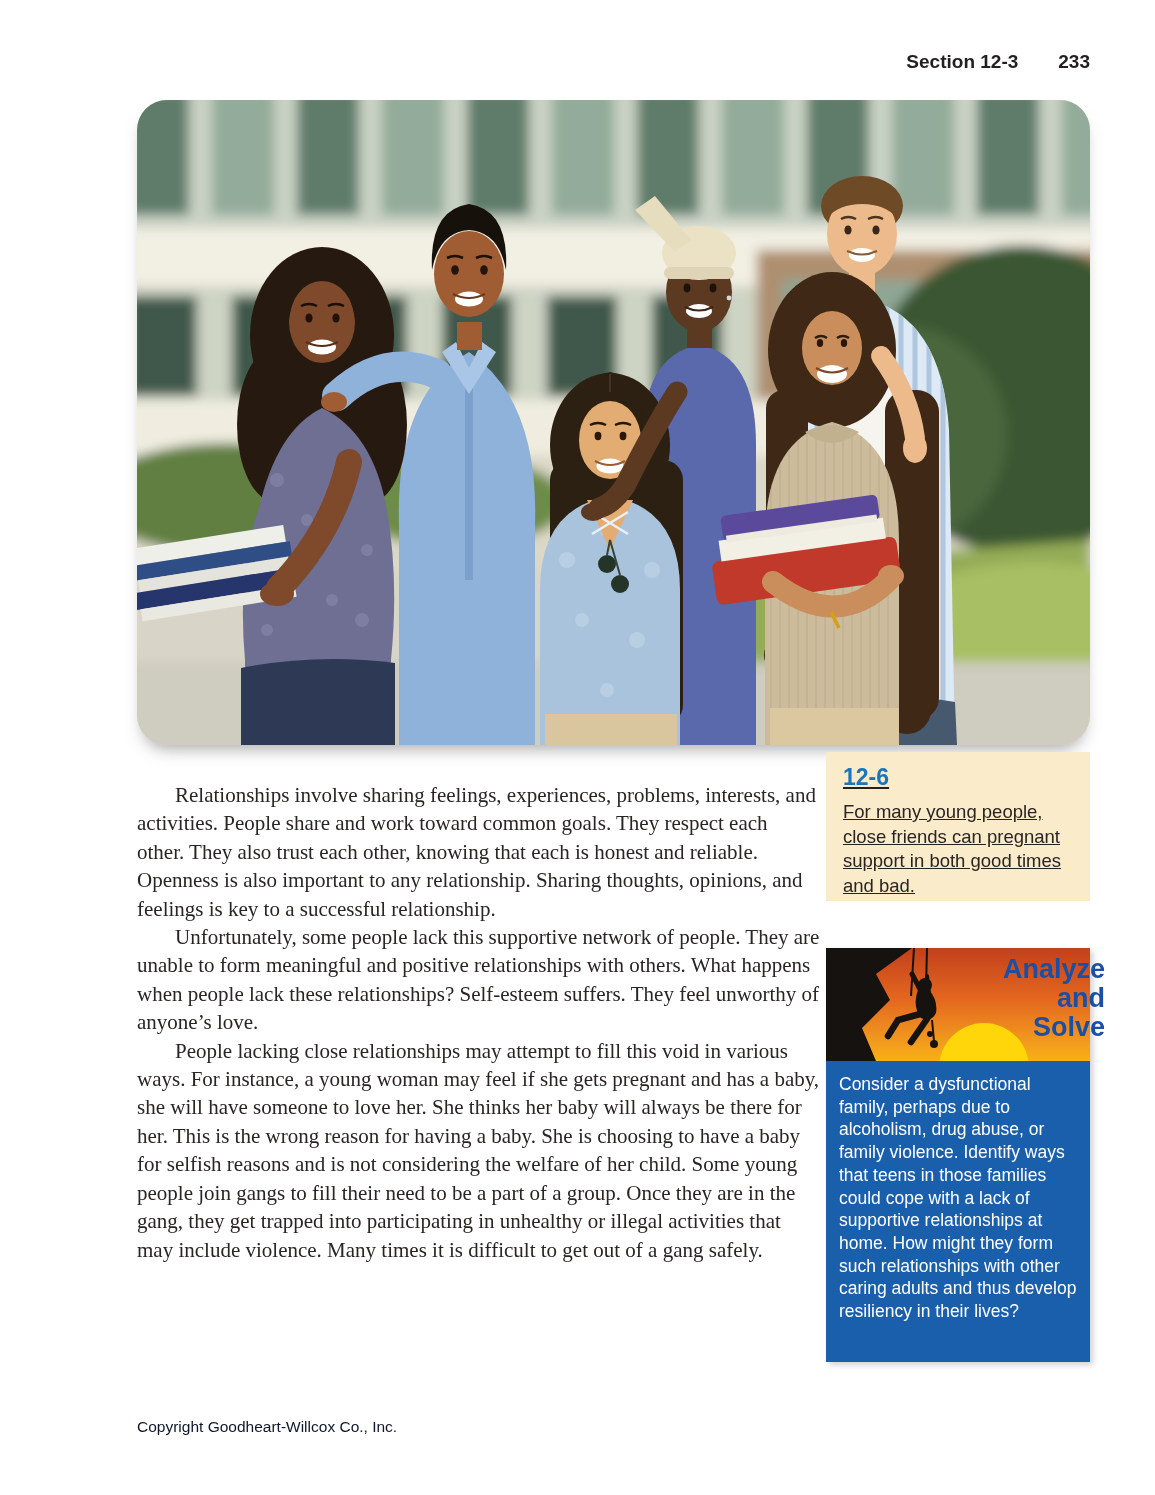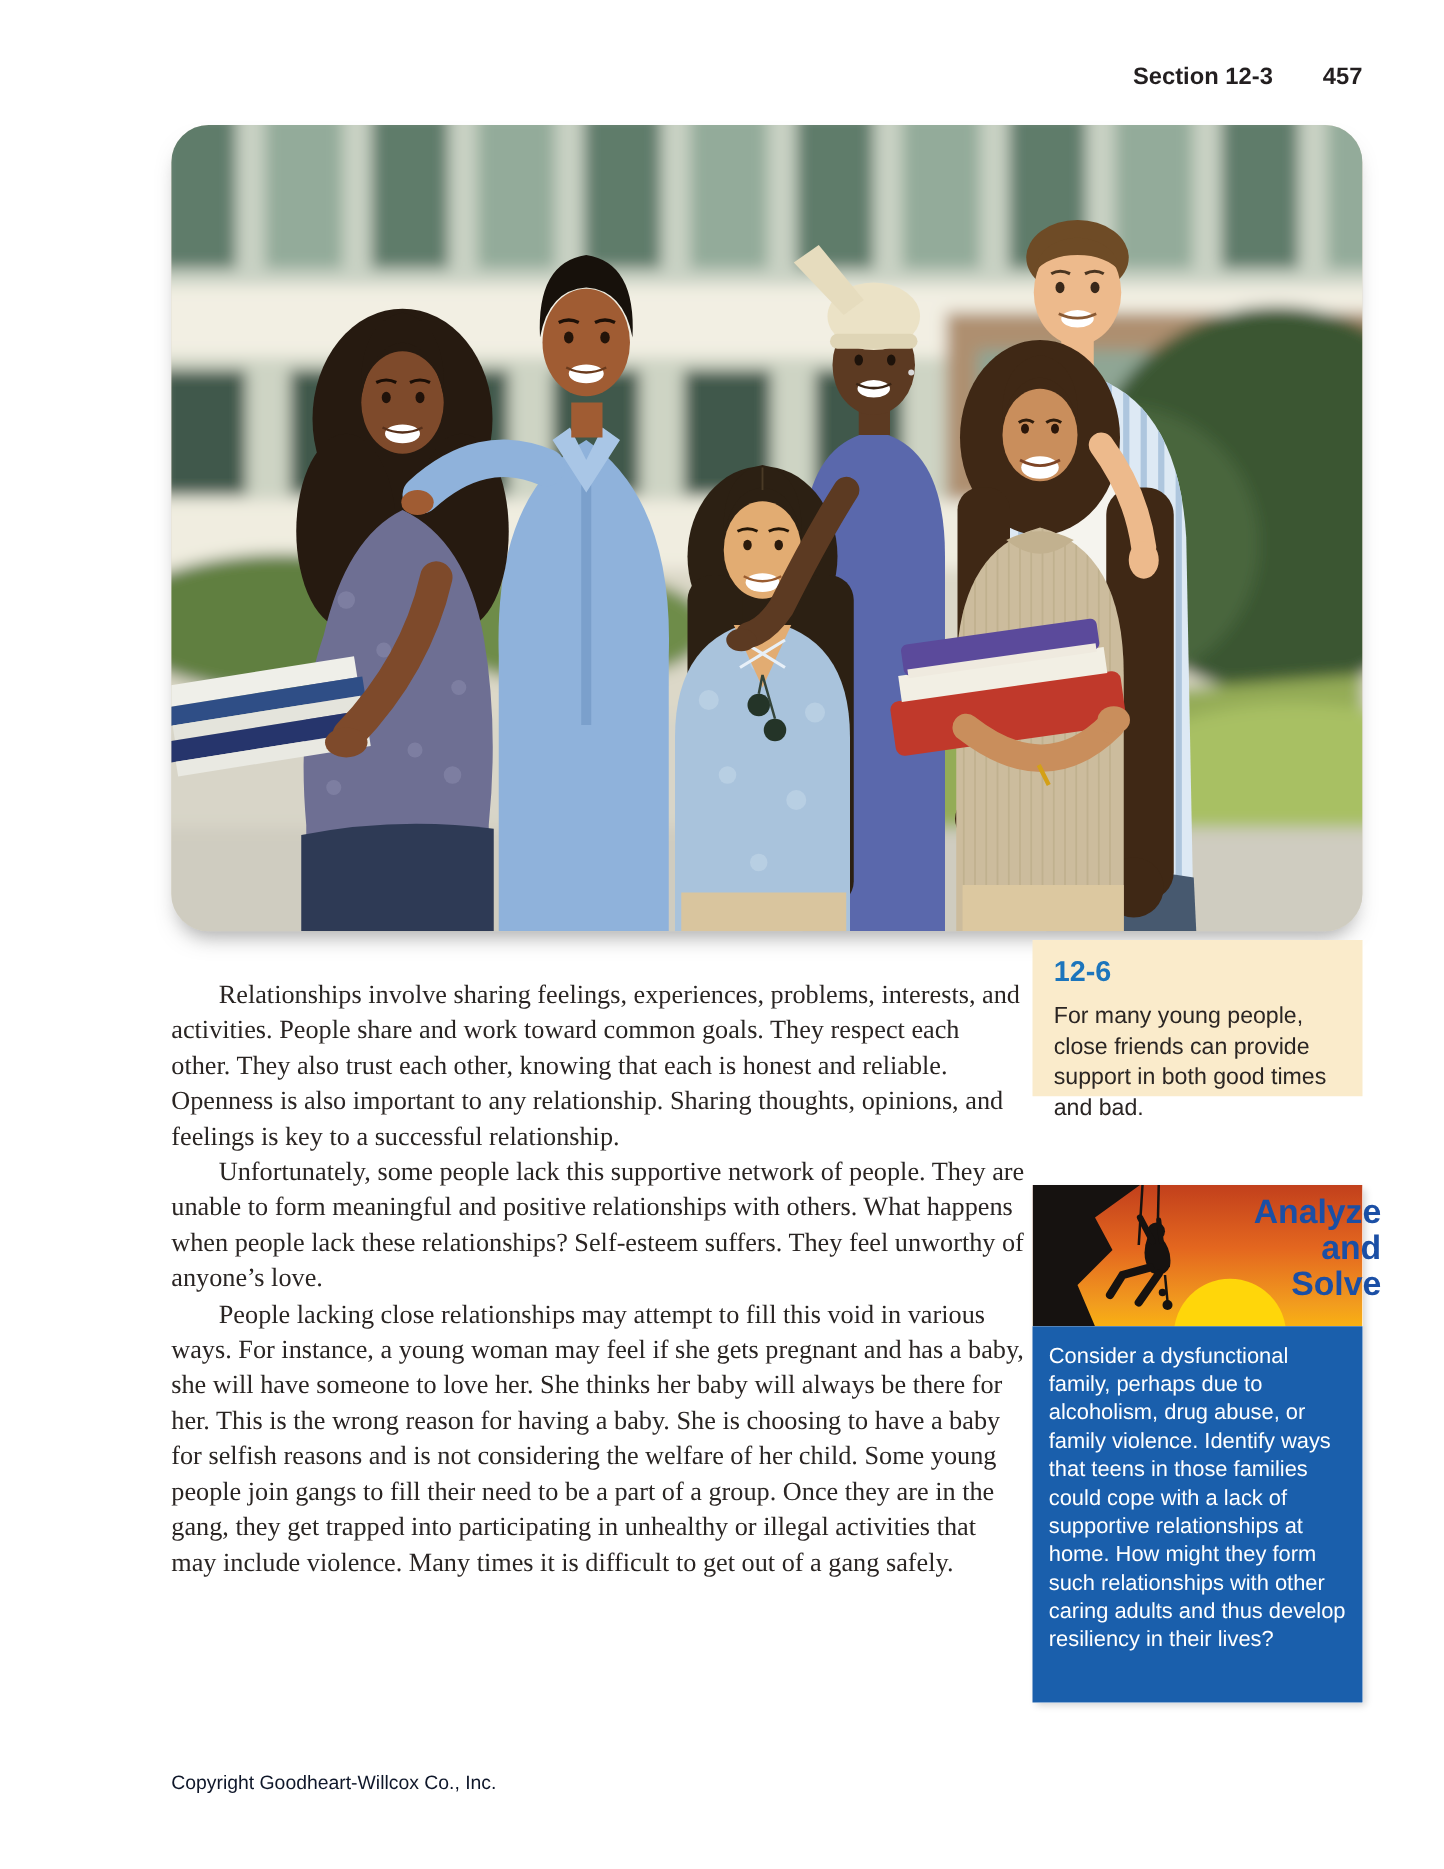--- a/index.html
+++ b/index.html
@@ -26,22 +26,22 @@
   .photo-frame svg { display:block; }
   
   .bodytext {
     position:absolute; left:137px; top:781px; width:683px;
     font-family:"Liberation Serif", serif;
     font-size:21px; line-height:28.4px; color:#2a2523; text-align:left;
   }
   .bodytext p { margin:0; text-indent:38px; }
   
   .caption-box {
-    position:absolute; left:826px; top:752px; width:264px; height:125px;
-    background:#FAEBCB; padding:9px 8px 8px 17px;
+    position:absolute; left:826px; top:752px; width:264px; height:149px;
+    background:#FAEBCB; padding:9px 8px 8px 17px;text-decoration:underline;
   }
   .caption-number { font-size:23px; font-weight:bold; color:#1C75BC; margin:3px 0 9px 0; }
   .caption-text  { font-size:18.5px; line-height:24.6px; color:#2a2523; }
   
   .analyze-box {
     position:absolute; left:826px; top:948px; width:264px;
     box-shadow:3px 3px 6px rgba(0,0,0,.18);
   }
   .analyze-header { position:relative; width:289px; height:113px; overflow:hidden; }
   .analyze-header svg { display:block; }
@@ -59,21 +59,21 @@
     position:absolute; left:137px; top:1418px; font-size:15.5px; color:#0f172a;
   }
 </style>
 </head>
 <body>
 
 <div class="page">
 
   <div class="running-head">
     <span class="sec">Section 12-3</span>
-    <span class="folio">457</span>
+    <span class="folio">233</span>
   </div>
 
   <div class="photo-frame">
     <svg viewBox="0 0 953 645" width="953" height="645" xmlns="http://www.w3.org/2000/svg">
       <defs>
         <filter id="blurbg" x="-5%" y="-5%" width="110%" height="110%">
             <feGaussianBlur stdDeviation="6"></feGaussianBlur>
           </filter>
         <clipPath id="eclip">
             <path d="M648,645 L645,330 Q645,215 725,198 Q805,215 812,330 L818,645 Z"></path>
@@ -314,21 +314,21 @@
   </div>
 
   <div class="bodytext">
     <p>Relationships involve sharing feelings, experiences, problems, interests, and activities. People share and work toward common goals. They respect each other. They also trust each other, knowing that each is honest and reliable. Openness is also important to any relationship. Sharing thoughts, opinions, and feelings is key to a successful relationship.</p>
     <p>Unfortunately, some people lack this supportive network of people. They are unable to form meaningful and positive relationships with others. What happens when people lack these relationships? Self-esteem suffers. They feel unworthy of anyone’s love.</p>
     <p>People lacking close relationships may attempt to fill this void in various ways. For instance, a young woman may feel if she gets pregnant and has a baby, she will have someone to love her. She thinks her baby will always be there for her. This is the wrong reason for having a baby. She is choosing to have a baby for selfish reasons and is not considering the welfare of her child. Some young people join gangs to fill their need to be a part of a group. Once they are in the gang, they get trapped into participating in unhealthy or illegal activities that may include violence. Many times it is difficult to get out of a gang safely.</p>
   </div>
 
   <div class="caption-box">
     <div class="caption-number">12-6</div>
-    <div class="caption-text">For many young people, close friends can provide support in both good times and bad.</div>
+    <div class="caption-text">For many young people, close friends can pregnant support in both good times and bad.</div>
   </div>
 
   <div class="analyze-box">
     <div class="analyze-header">
       <svg viewBox="0 0 264 113" width="264" height="113" xmlns="http://www.w3.org/2000/svg">
         <defs>
           <linearGradient id="sunset" x1="0" y1="0" x2="0" y2="1">
             <stop offset="0" stop-color="#C2401C"></stop>
             <stop offset="0.45" stop-color="#E4671F"></stop>
             <stop offset="0.85" stop-color="#F29D1E"></stop>

